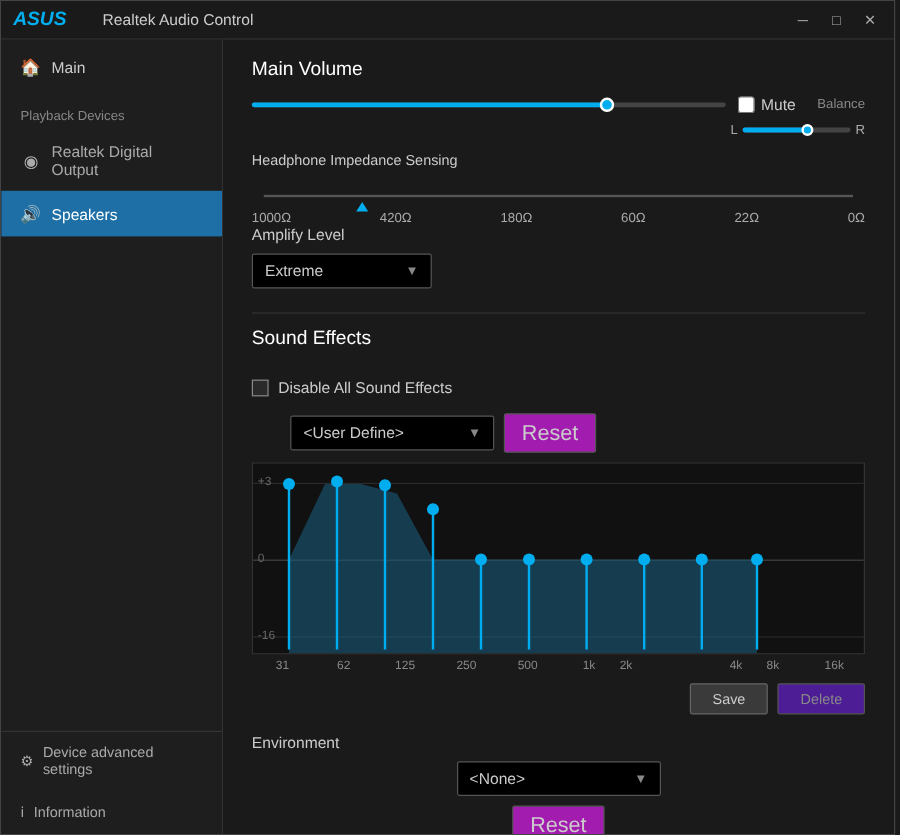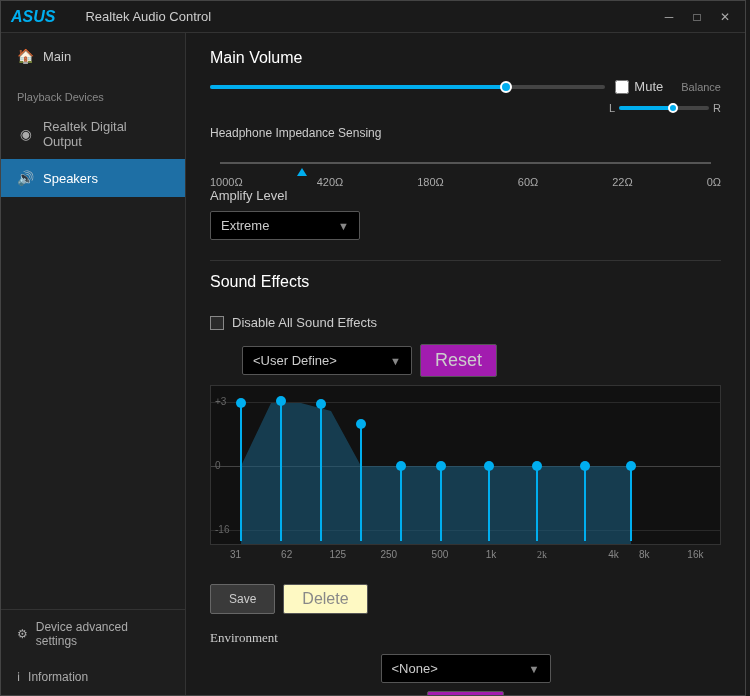--- a/index.html
+++ b/index.html
@@ -214,42 +214,43 @@
       border: 1px solid #555;
       color: #ccc;
       padding: 5px 14px;
       cursor: pointer;
       border-radius: 2px;
       font-size: 18px;
     }
     .eq-buttons {
       display: flex;
       gap: 8px;
-      margin-top: 24px;
+      margin-top: 9px;
+      justify-content: flex-end;
     }
     .btn-save {
       background: #3a3a3a;
       border: 1px solid #666;
       color: #ccc;
       padding: 5px 18px;
       cursor: pointer;
       border-radius: 2px;
       font-size: 12px;
     }
     .btn-delete {
-      background: #fef9c3;
+      background: #4c1d95;
       border: 1px solid #555;
       color: #888;
       padding: 5px 18px;
       cursor: pointer;
       border-radius: 2px;
-      font-size: 16px;
+      font-size: 12px;
     }
     .environment-section { margin-bottom: 16px; }
-    .env-label { color: #ccc; margin-bottom: 8px; font-family: Liberation Serif, serif; }
+    .env-label { color: #ccc; margin-bottom: 8px; }
     .env-controls {
       display: flex;
       align-items: center;
       gap: 8px;
       margin-bottom: 10px;
       flex-direction: column;
     }
     .loudness-text {
       font-size: 11px;
       color: #888;
@@ -420,21 +421,21 @@
             </svg>
           </div>
 
           <div style="display:flex; padding:0 0; margin-top:4px;">
             <span style="flex:1; text-align:center; font-size:10px; color:#888;">31</span>
             <span style="flex:1; text-align:center; font-size:10px; color:#888;">62</span>
             <span style="flex:1; text-align:center; font-size:10px; color:#888;">125</span>
             <span style="flex:1; text-align:center; font-size:10px; color:#888;">250</span>
             <span style="flex:1; text-align:center; font-size:10px; color:#888;">500</span>
             <span style="flex:1; text-align:center; font-size:10px; color:#888;">1k</span>
-            <span style="flex:1; text-align:center; font-size:10px; color:#888;font-family:Liberation Serif, serif;">2k</span>
+            <span style="flex:1; text-align:left; font-size:10px; color:#888;">2k</span>
             <span style="flex:1; text-align:right; font-size:10px; color:#888;">4k</span>
             <span style="flex:1; text-align:center; font-size:10px; color:#888;">8k</span>
             <span style="flex:1; text-align:center; font-size:10px; color:#888;">16k</span>
           </div>
 
           <div class="eq-buttons">
             <button class="btn-save">Save</button>
             <button class="btn-delete">Delete</button>
           </div>
         </div>

